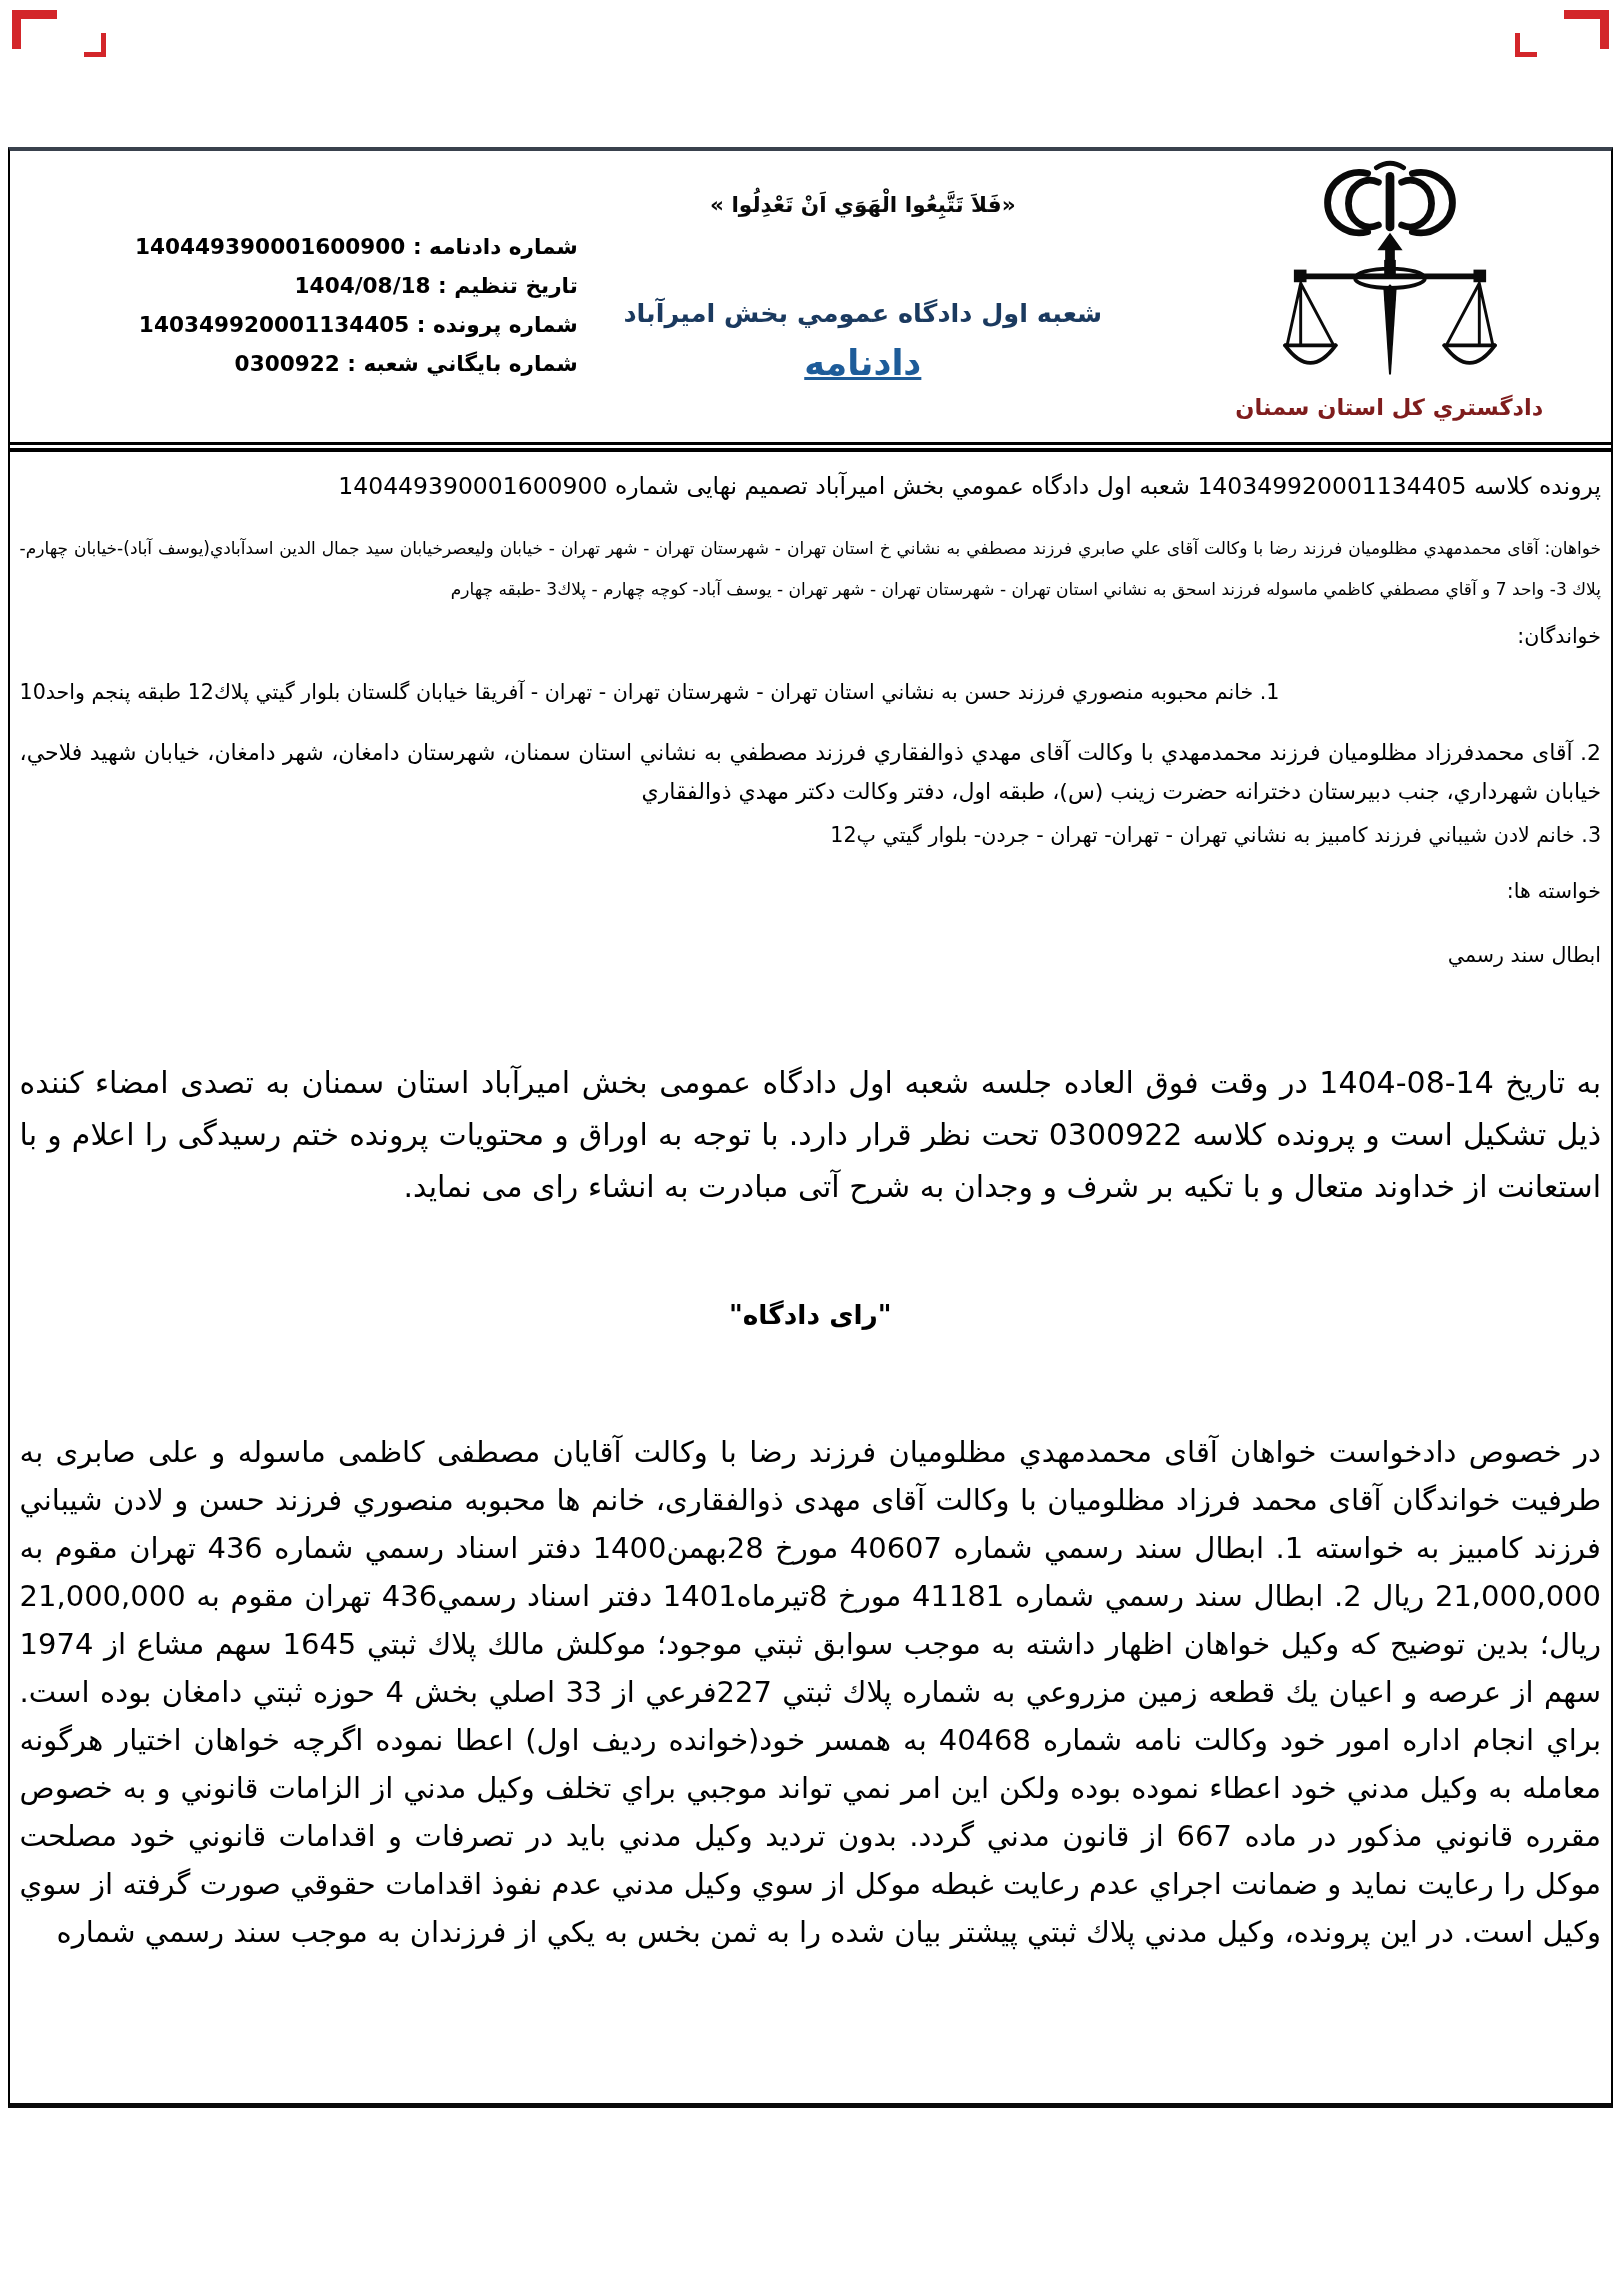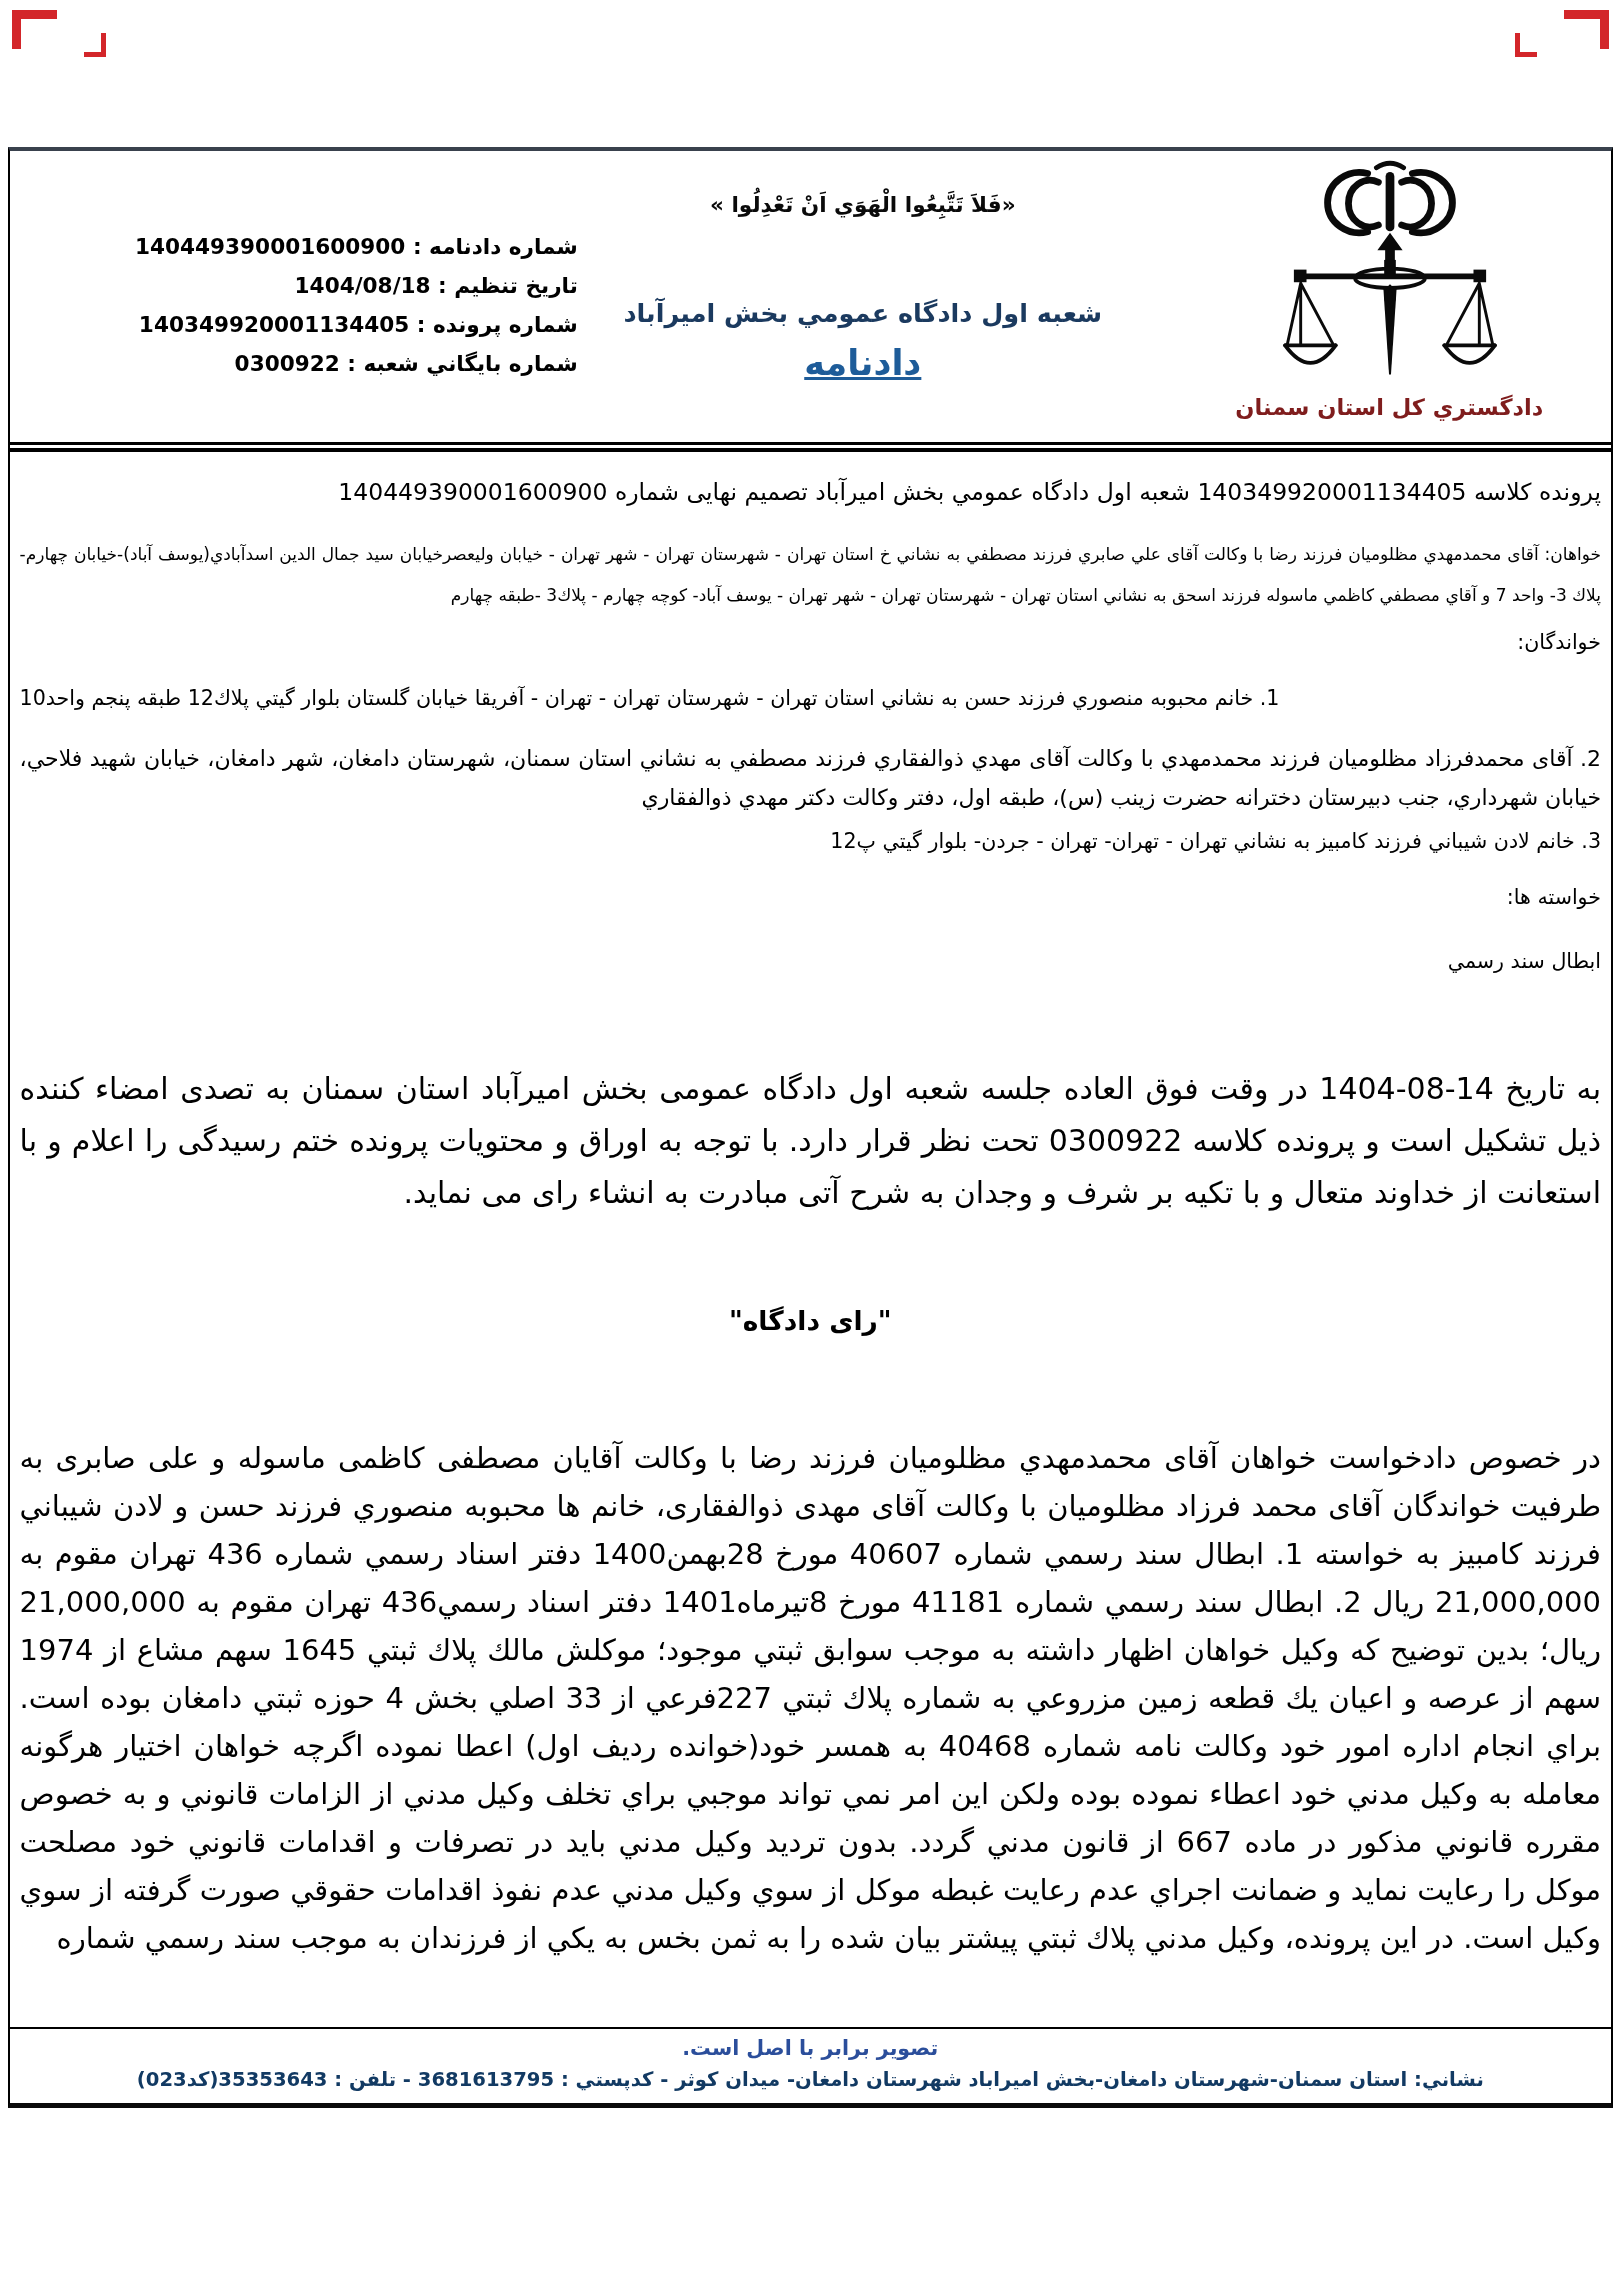--- a/index.html
+++ b/index.html
@@ -48,21 +48,21 @@
     text-align:center; font-weight:bold; font-size:35px; color:#1e5c99;text-decoration:underline;
   }
   .logo { position:absolute; left:1270px; top:5.9px; width:220px; height:233px; }
   .justice-label {
     position:absolute; left:1213px; top:243px; width:333px;
     text-align:center; font-weight:bold; font-size:22.5px; color:#7f1d1d;
   }
 
   
   .doc-body { margin:0 9.8px; direction:rtl; }
-  .case-line { margin-top:24px; font-size:23.5px; line-height:33px; text-align:right; }
+  .case-line { margin-top:18px; font-size:23.5px; line-height:33px; text-align:right; }
   .parties   { margin-top:25.5px; font-size:17px; line-height:41px; text-align:justify; }
   .sec-label { margin-top:11.8px; font-size:20.6px; line-height:29px; text-align:right; }
   .defendant-1 { margin-top:27.4px; font-size:20.6px; line-height:29px; text-align:left; }
   .defendant-2 { margin-top:25.5px; font-size:22px; line-height:39px; text-align:justify; }
   .defendant-3 { margin-top:9.8px; font-size:20.6px; line-height:29px; text-align:right; }
   .claims-label { margin-top:27.4px; font-size:20.6px; line-height:29px; text-align:right; }
   .claims      { margin-top:35px; font-size:20.6px; line-height:29px; text-align:right; }
   .session {
     margin-top:87px; font-size:30px; line-height:52px; text-align:justify;
   }
@@ -168,21 +168,16 @@
       <p class="claims-label">خواسته ها:</p>
       <p class="claims">ابطال سند رسمي</p>
 
       <p class="session">به تاریخ 14-08-1404 در وقت فوق العاده جلسه شعبه اول دادگاه عمومی بخش امیرآباد استان سمنان به تصدی امضاء کننده ذیل تشکیل است و پرونده کلاسه 0300922 تحت نظر قرار دارد. با توجه به اوراق و محتویات پرونده ختم رسیدگی را اعلام و با استعانت از خداوند متعال و با تکیه بر شرف و وجدان به شرح آتی مبادرت به انشاء رای می نماید.</p>
 
       <p class="verdict-heading">"رای دادگاه"</p>
 
       <p class="verdict">در خصوص دادخواست خواهان آقای محمدمهدي مظلومیان فرزند رضا با وکالت آقایان مصطفی کاظمی ماسوله و علی صابری به طرفیت خواندگان آقای محمد فرزاد مظلومیان با وکالت آقای مهدی ذوالفقاری، خانم ها محبوبه منصوري فرزند حسن و لادن شیباني فرزند کامبیز به خواسته 1. ابطال سند رسمي شماره 40607 مورخ 28بهمن1400 دفتر اسناد رسمي شماره 436 تهران مقوم به 21,000,000 ریال 2. ابطال سند رسمي شماره 41181 مورخ  8تیرماه1401 دفتر اسناد رسمي436 تهران مقوم به 21,000,000 ریال؛ بدین توضیح که وکیل خواهان اظهار داشته به موجب سوابق ثبتي موجود؛ موکلش مالك پلاك ثبتي 1645 سهم مشاع از 1974 سهم از عرصه و اعیان یك قطعه زمین مزروعي به شماره پلاك ثبتي 227فرعي از 33 اصلي بخش 4 حوزه ثبتي دامغان بوده است. براي انجام اداره امور خود وکالت نامه شماره 40468 به همسر خود(خوانده ردیف اول) اعطا نموده اگرچه خواهان اختیار هرگونه معامله به وکیل مدني خود اعطاء نموده بوده ولکن این امر نمي تواند موجبي براي تخلف وکیل مدني از الزامات قانوني و به خصوص مقرره قانوني مذکور در ماده 667 از قانون مدني گردد. بدون تردید وکیل مدني باید در تصرفات و اقدامات قانوني خود مصلحت موکل را رعایت نماید و ضمانت اجراي عدم رعایت غبطه موکل از سوي وکیل مدني عدم نفوذ اقدامات حقوقي صورت گرفته از سوي وکیل است. در این پرونده، وکیل مدني پلاك ثبتي پیشتر بیان شده را به ثمن بخس به یکي از فرزندان به موجب سند رسمي شماره</p>
     </div>
 
-    <div class="footer">
-      <div class="footer-rule"></div>
-      <p class="certify">تصویر برابر با اصل است.</p>
-      <p class="address">نشاني:  استان سمنان-شهرستان دامغان-بخش امیراباد شهرستان دامغان- میدان کوثر - کدپستي : 3681613795 - تلفن : 35353643(کد023)</p>
-    </div>
 
   </div>
 </div>
 
 
 </body></html>

